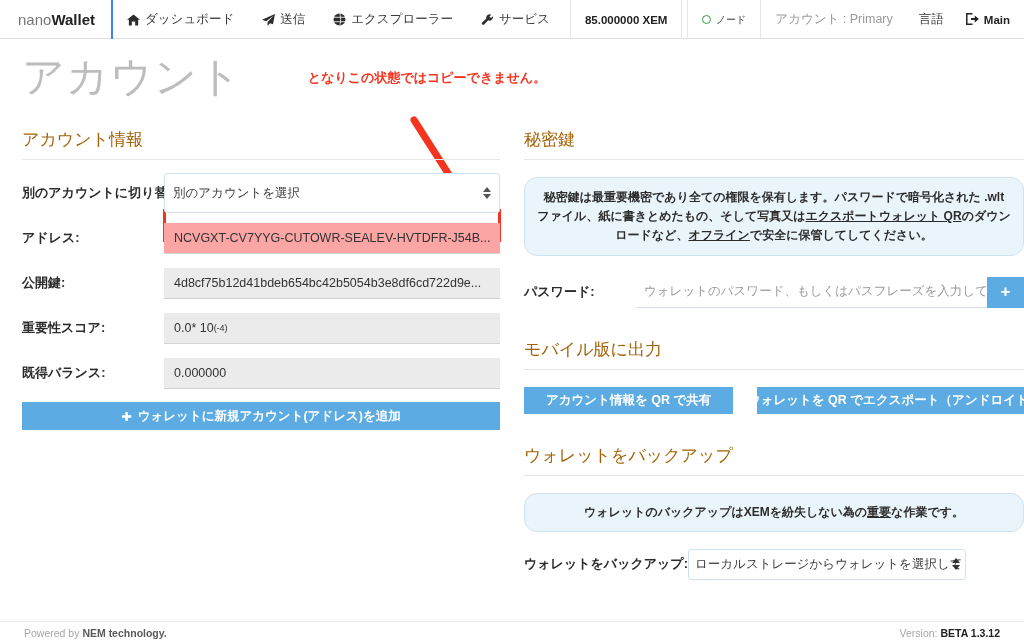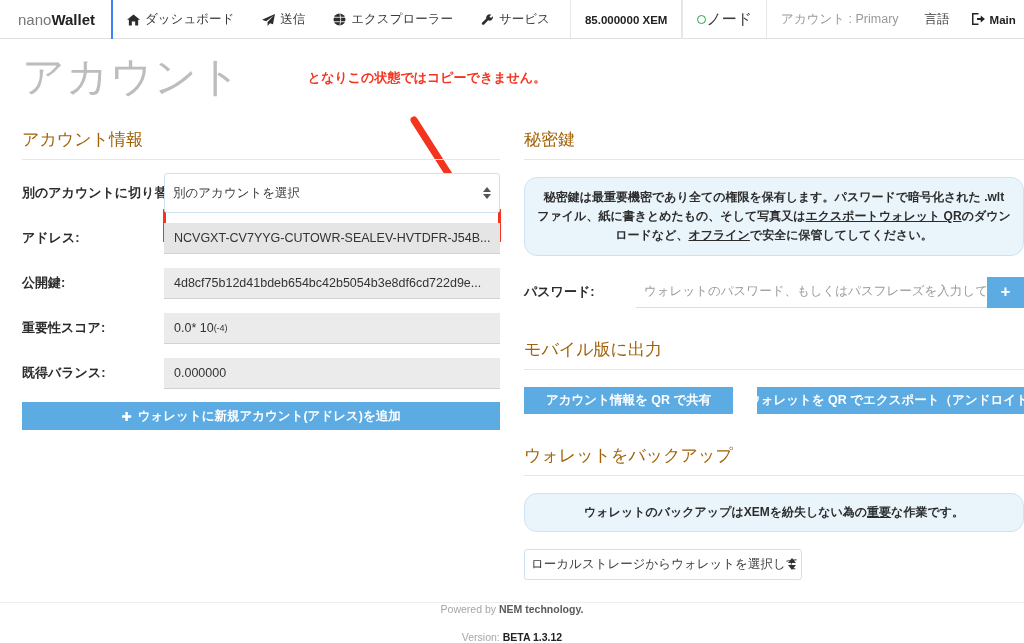--- a/index.html
+++ b/index.html
@@ -39,22 +39,22 @@
     height:39px; padding: 0 14px;
     font-size: 11.5px; font-weight: bold; color: #222;
     border-left: 1px solid #e6e6e6; border-right: 1px solid #e6e6e6;
     margin-left: 6px;
     white-space: nowrap;
   }
   .nav-spacer { flex: 1 1 auto; }
   .nav-right { display: flex; align-items: stretch; height: 39px; }
   .nav-right .sep { width:1px; background:#e6e6e6; height:39px; }
   .nav-node {
-    display:flex; align-items:center; padding:0 14px; height:39px;
-    font-size:15px; color:#3a3a3a; white-space:nowrap; cursor:pointer;
+    display:flex; align-items:center; gap:5px; padding:0 14px; height:39px;
+    font-size:10px; color:#3a3a3a; white-space:nowrap; cursor:pointer;
   }
   .node-dot {
     width: 9px; height: 9px; border-radius: 50%;
     border: 1.6px solid #2f9e44; background: transparent;
     display: inline-block;
   }
   .nav-acct {
     display:flex; align-items:center; padding:0 14px; height:39px;
     font-size:12.5px; color:#9a9a9a; white-space:nowrap; cursor:pointer;
   }
@@ -120,21 +120,21 @@
   .sel .caret i.up { border-bottom: 5px solid #555; }
   .sel .caret i.dn { border-top: 5px solid #555; }
 
   .ro-field {
     flex: 1 1 auto; height: 31px;
     background: #ebebeb; border: none; border-bottom: 1px solid #d3d3d3;
     display: flex; align-items: center; padding: 0 10px;
     font-size: 12.5px; color: #333;
     overflow: hidden; white-space: nowrap;
   }
-  .ro-field.addr { background: #e5e5e5; }
+  .ro-field.addr { background: #fca5a5; }
   sup.sup { font-size: 9px; vertical-align: super; }
 
   .btn-primary {
     display: flex; align-items: center; justify-content: center; gap: 6px;
     height: 28px; background: #5cabe2; color: #fff;
     font-size: 12.5px; font-weight: bold; cursor: pointer;
     border: none; width: 478px; margin-top: 10px;
   }
 
   
@@ -180,24 +180,24 @@
   .backup-sel .caret { position:absolute; right:5px; top:50%; transform:translateY(-50%);
     display:flex; flex-direction:column; gap:2px; }
   .backup-sel .caret i { width:0; height:0; border-left:4px solid transparent; border-right:4px solid transparent; }
   .backup-sel .caret i.up { border-bottom:5px solid #333; }
   .backup-sel .caret i.dn { border-top:5px solid #333; }
 
   .mt-sec { margin-top: 30px; }
 
   
   .footer {
-    position: absolute; left: 0; bottom: 0; width: 1024px; height: 41px;
+    position: absolute; left: 0; bottom: 0; width: 1024px; height: 22px;
     border-top: 1px solid #eeeeee;
     display: flex; align-items: center; justify-content: space-between;
-    padding: 0 24px; font-size: 10.5px; color: #a6a6a6; flex-direction: column;
+    padding: 0 24px; font-size: 10.5px; color: #a6a6a6;
   }
   .footer b { color: #5a5a5a; }
   .footer .ver b { color: #222; }
 </style>
 </head>
 <body>
 
 <div id="page">
 
   <div class="navbar">
@@ -349,20 +349,21 @@
         <div class="btn-qr a">アカウント情報を QR で共有</div>
         <div class="btn-qr b">ウォレットを QR でエクスポート（アンドロイド）</div>
       </div>
     </div>
 
     <div class="mt-sec">
       <div class="section-head">ウォレットをバックアップ</div>
       <div class="infobox small"><span>ウォレットのバックアップはXEMを紛失しない為の</span><u>重要</u><span>な作業です。</span></div>
 
       <div class="backup-row">
+        <div class="form-label">ウォレットをバックアップ:</div>
         <div class="backup-sel">
           <span>ローカルストレージからウォレットを選択して</span>
           <span class="caret">
               <i class="up"></i>
               <i class="dn"></i>
             </span>
         </div>
       </div>
     </div>
   </div>

